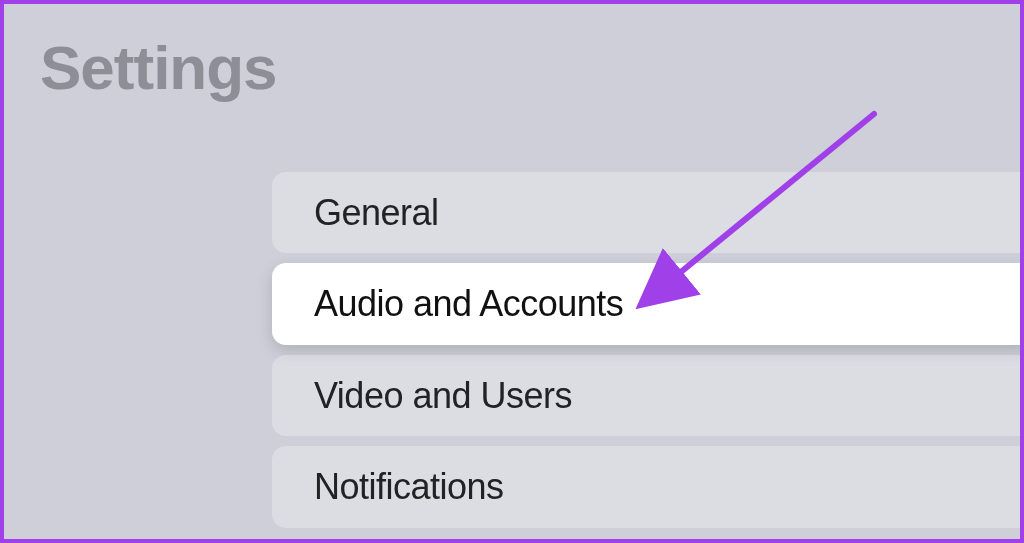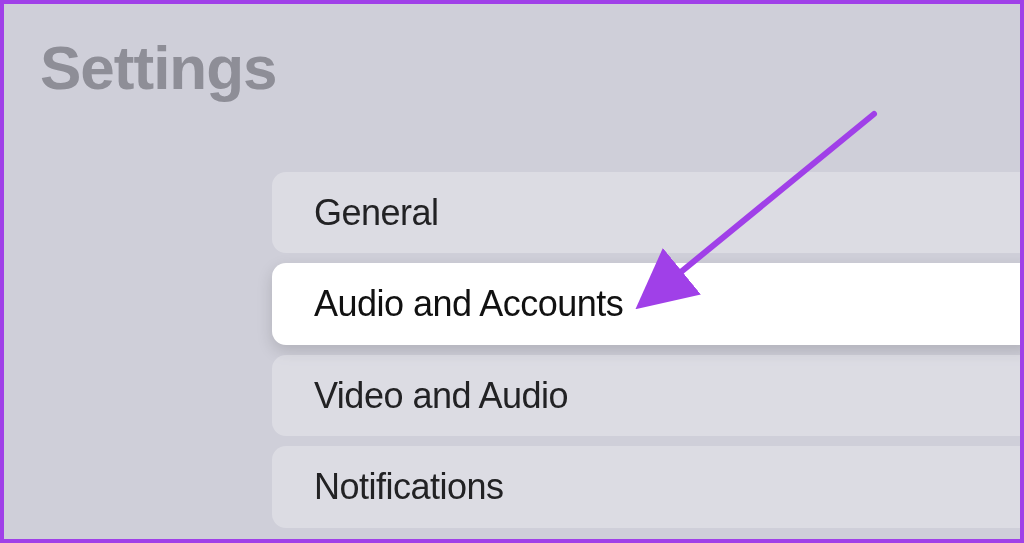--- a/index.html
+++ b/index.html
@@ -59,21 +59,21 @@
 <h1 class="page-title">Settings</h1>
 
 <div class="menu-list">
   <div class="settings-row">
     <span>General</span>
   </div>
   <div class="settings-row selected">
     <span>Audio and Accounts</span>
   </div>
   <div class="settings-row">
-    <span>Video and Audio</span>
+    <span>Video and Users</span>
   </div>
   <div class="settings-row">
     <span>Notifications</span>
   </div>
 </div>
 
 <svg class="arrow-annotation" style="left:620px; top:100px; width:260px; height:210px;" viewBox="0 0 260 210">
   <defs>
     <marker id="arrowhead" markerWidth="10" markerHeight="10" refX="6" refY="5" orient="auto">
       <polygon points="0,0 10,5 0,10" fill="#a040e8"></polygon>

